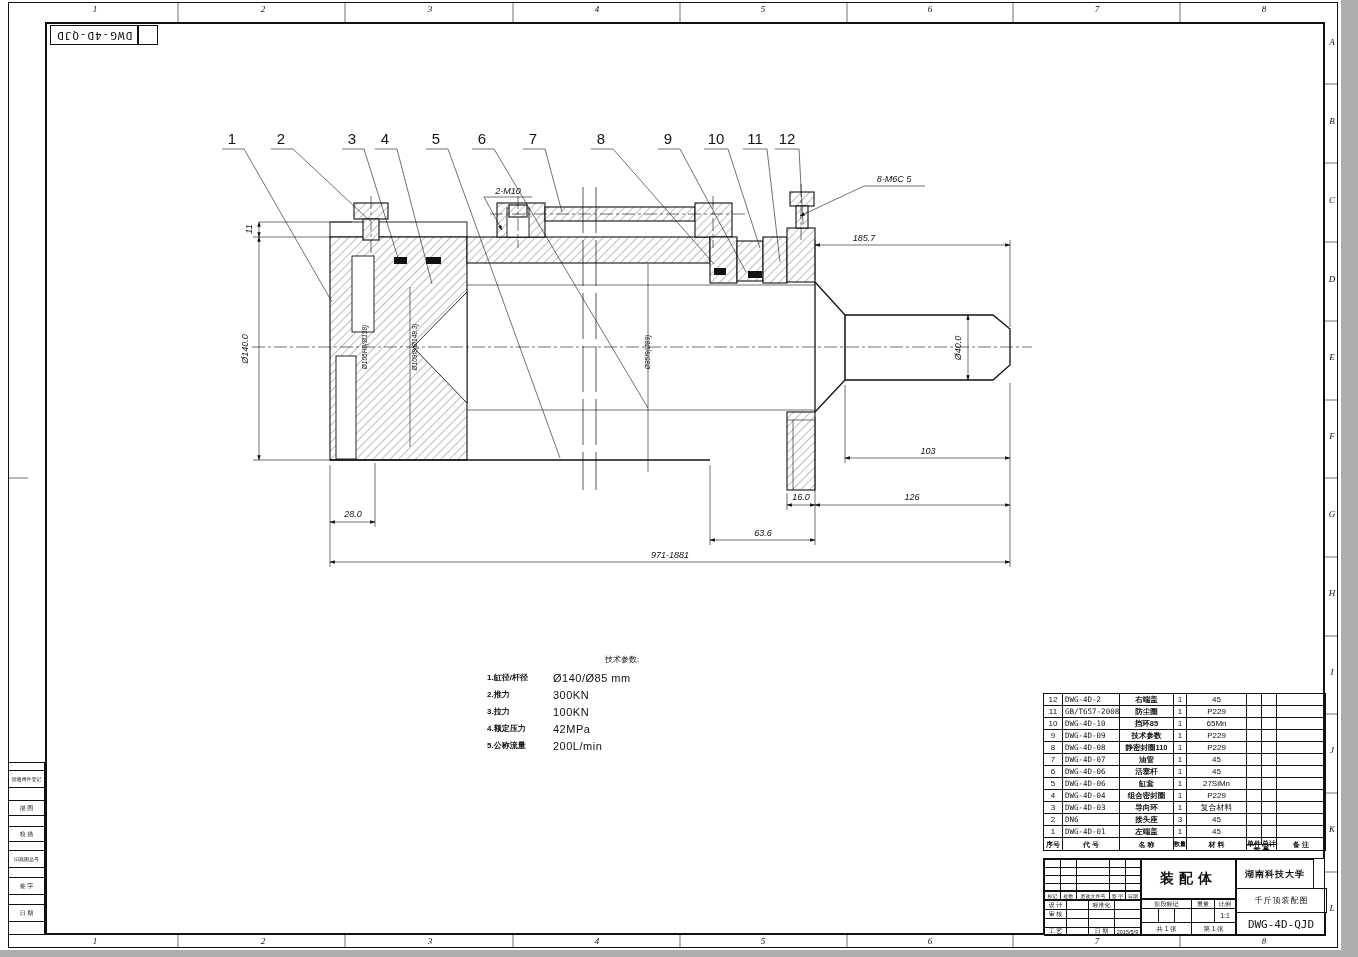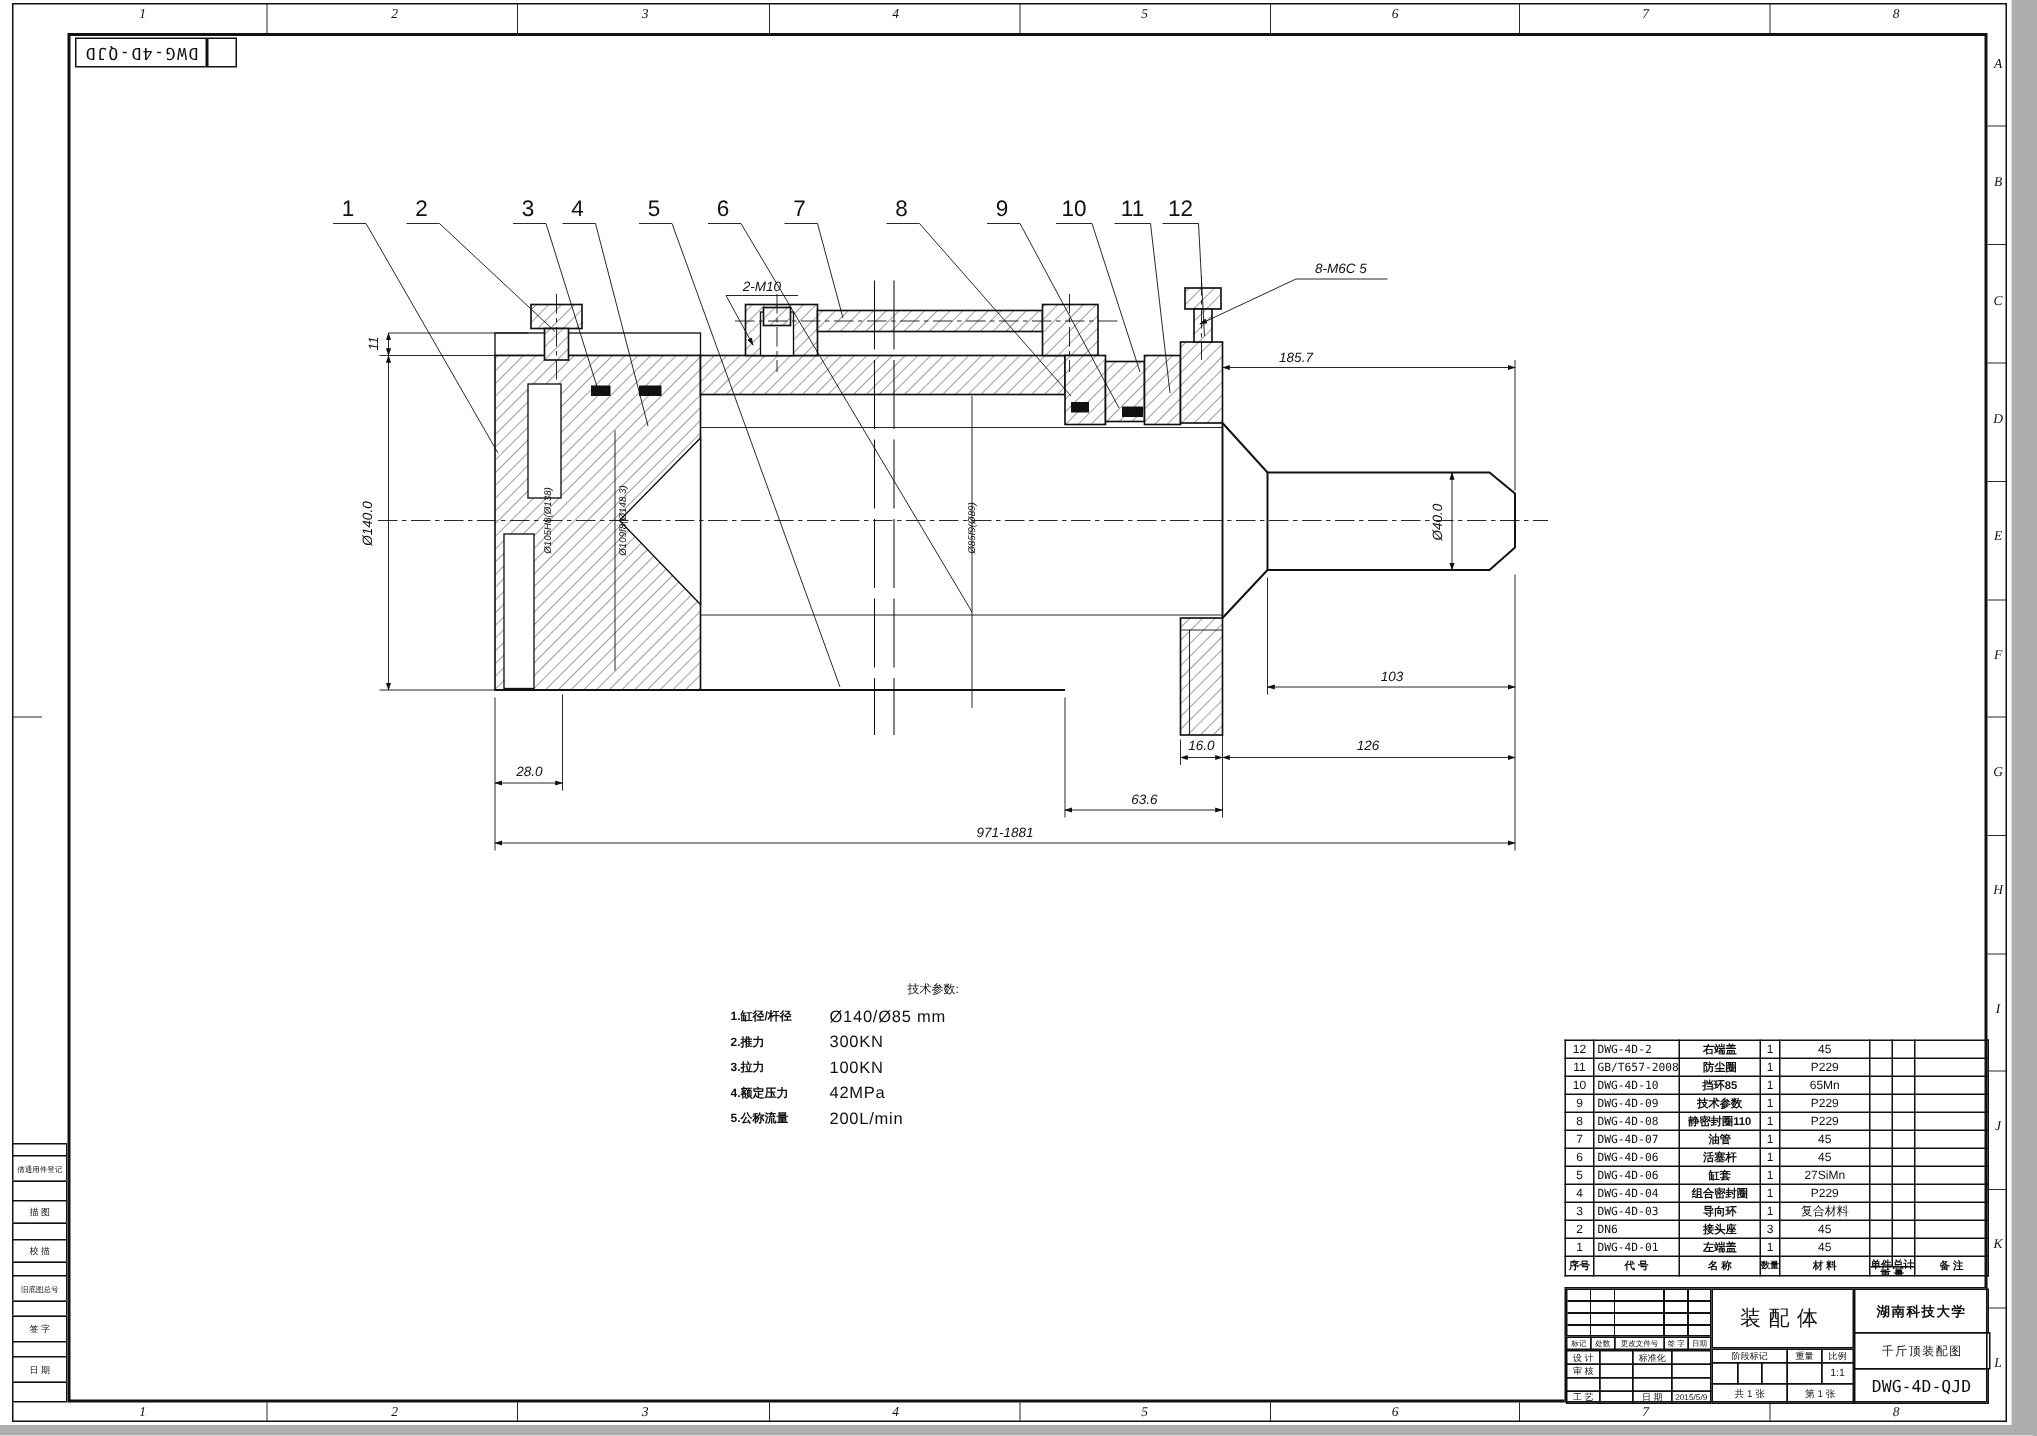--- a/index.html
+++ b/index.html
@@ -41,21 +41,21 @@
   .wt-top{display:flex;height:6px}
   .wt-top span{flex:1}
   .wt-top span:first-child{border-right:1px solid #111}
   .wt-bot{border-top:1px solid #111;height:6px}
   
   .tb{position:absolute;left:1043px;top:858px;width:282px;height:77px;border:1px solid #111;background:#fff}
   .cell{position:absolute;border:1px solid #111;display:flex;align-items:center;justify-content:center;font-size:6px;overflow:hidden;white-space:nowrap}
   .changegrid{position:absolute;left:0;top:0;width:97px;height:32px;border:1px solid #111;
     background-image:linear-gradient(to right,transparent 0 15px,#111 15px 16px,transparent 16px 31px,#111 31px 32px,transparent 32px 64px,#111 64px 65px,transparent 65px 80px,#111 80px 81px,transparent 81px),
     repeating-linear-gradient(to bottom,transparent 0 7px,#111 7px 8px)}
-  .big-title{position:absolute;left:97px;top:0;width:95px;height:40px;border:1px solid #111;display:flex;align-items:center;justify-content:center;font-size:14px;font-weight:normal;letter-spacing:5px}
+  .big-title{position:absolute;left:97px;top:0;width:95px;height:40px;border:1px solid #111;display:flex;align-items:center;justify-content:center;font-size:14px;font-weight:bold;letter-spacing:5px}
   
   .stamp{position:absolute;left:8px;top:762px;width:37px;height:173px}
   .stamp .scell{position:absolute;left:0;width:37px;border:1px solid #111;display:flex;align-items:center;justify-content:center;font-size:5px;letter-spacing:0;white-space:nowrap;overflow:hidden;background:#fff}
 </style>
 </head>
 <body>
 
 <div class="sheet">
   <div class="outer-frame"></div>
   <div class="inner-frame"></div>
@@ -492,21 +492,21 @@
     <div class="cell" style="left:147px;top:40px;width:24px;height:10px">重量</div>
     <div class="cell" style="left:170px;top:40px;width:22px;height:10px">比例</div>
     <div class="cell" style="left:97px;top:49px;width:18px;height:15px"></div>
     <div class="cell" style="left:114px;top:49px;width:17px;height:15px"></div>
     <div class="cell" style="left:130px;top:49px;width:18px;height:15px"></div>
     <div class="cell" style="left:147px;top:49px;width:24px;height:15px"></div>
     <div class="cell" style="left:170px;top:49px;width:22px;height:15px;font-size:7px">1:1</div>
     <div class="cell" style="left:97px;top:63px;width:51px;height:14px;font-size:6.5px">共 1 张</div>
     <div class="cell" style="left:147px;top:63px;width:45px;height:14px;font-size:6.5px">第 1 张</div>
 
-    <div class="cell" style="left:192px;top:0;width:90px;height:30px;font-size:9px;font-weight:bold;letter-spacing:1px">湖南科技大学</div>
+    <div class="cell" style="left:192px;top:0;width:78px;height:30px;font-size:9px;font-weight:bold;letter-spacing:1px">湖南科技大学</div>
     <div class="cell" style="left:192px;top:29px;width:91px;height:25px;font-size:8px;letter-spacing:1px">千斤顶装配图</div>
     <div class="cell" style="left:192px;top:53px;width:90px;height:24px;font-size:11px;font-family:'DejaVu Sans Mono',monospace">DWG-4D-QJD</div>
   </div>
 
   <div class="stamp">
     <div class="scell" style="top:0;height:9px"></div>
     <div class="scell" style="top:8px;height:18px">借通用件登记</div>
     <div class="scell" style="top:25px;height:14px"></div>
     <div class="scell" style="top:38px;height:16px;font-size:6px">描 图</div>
     <div class="scell" style="top:53px;height:12px"></div>

